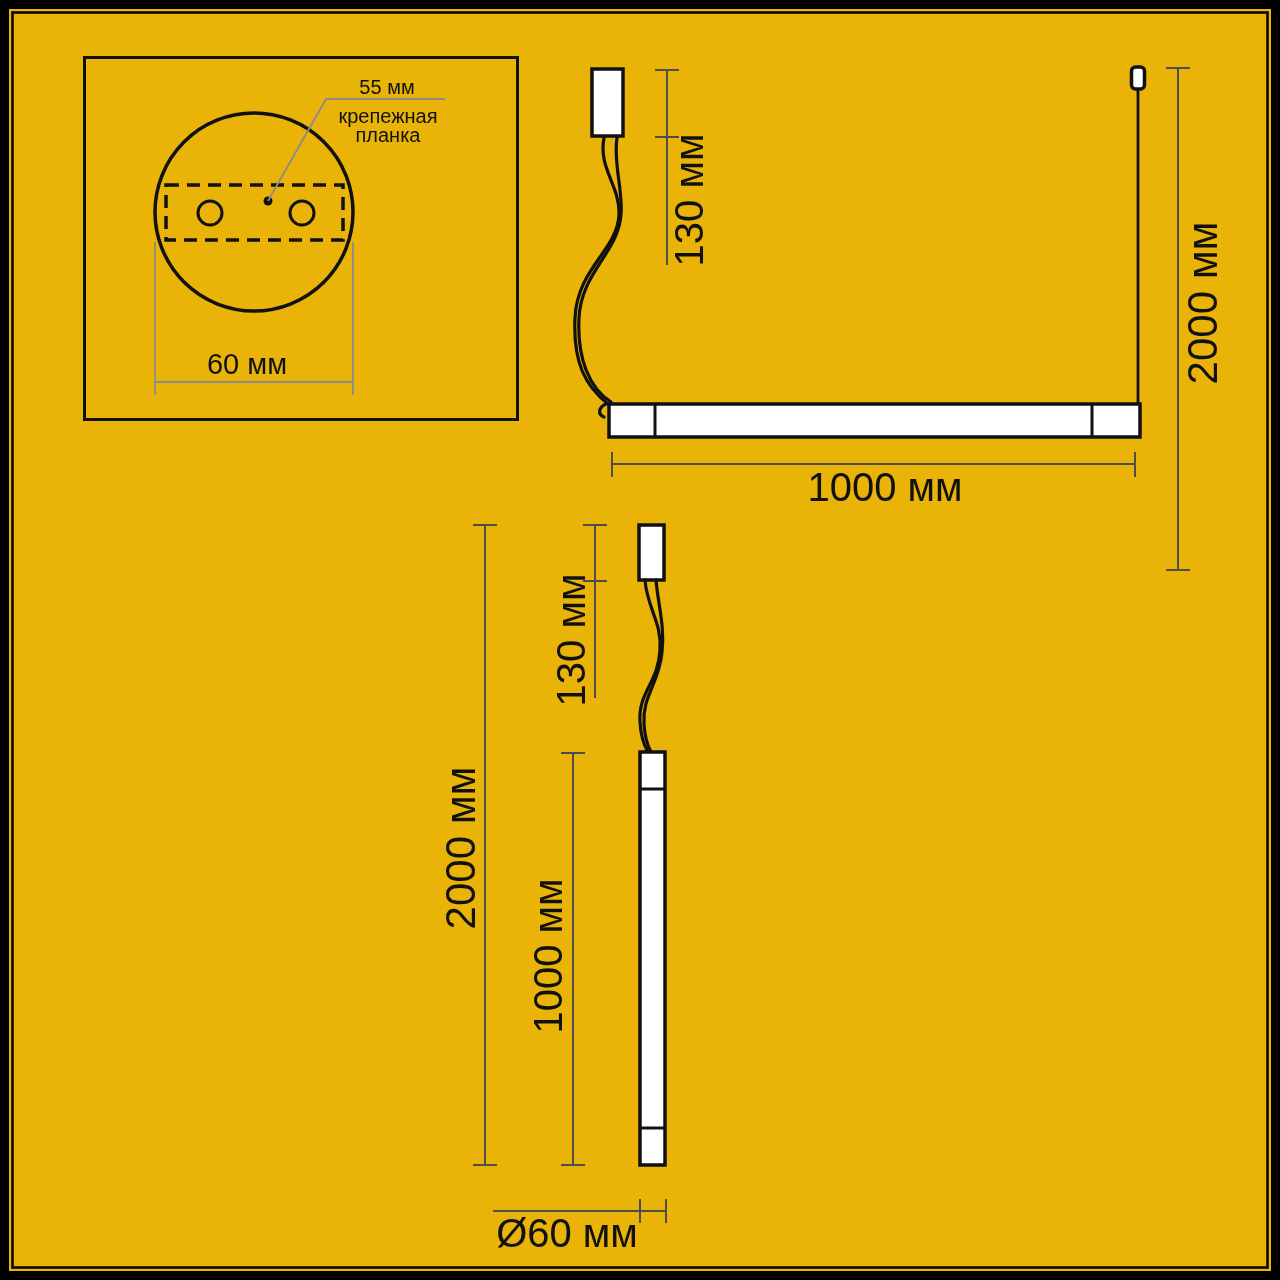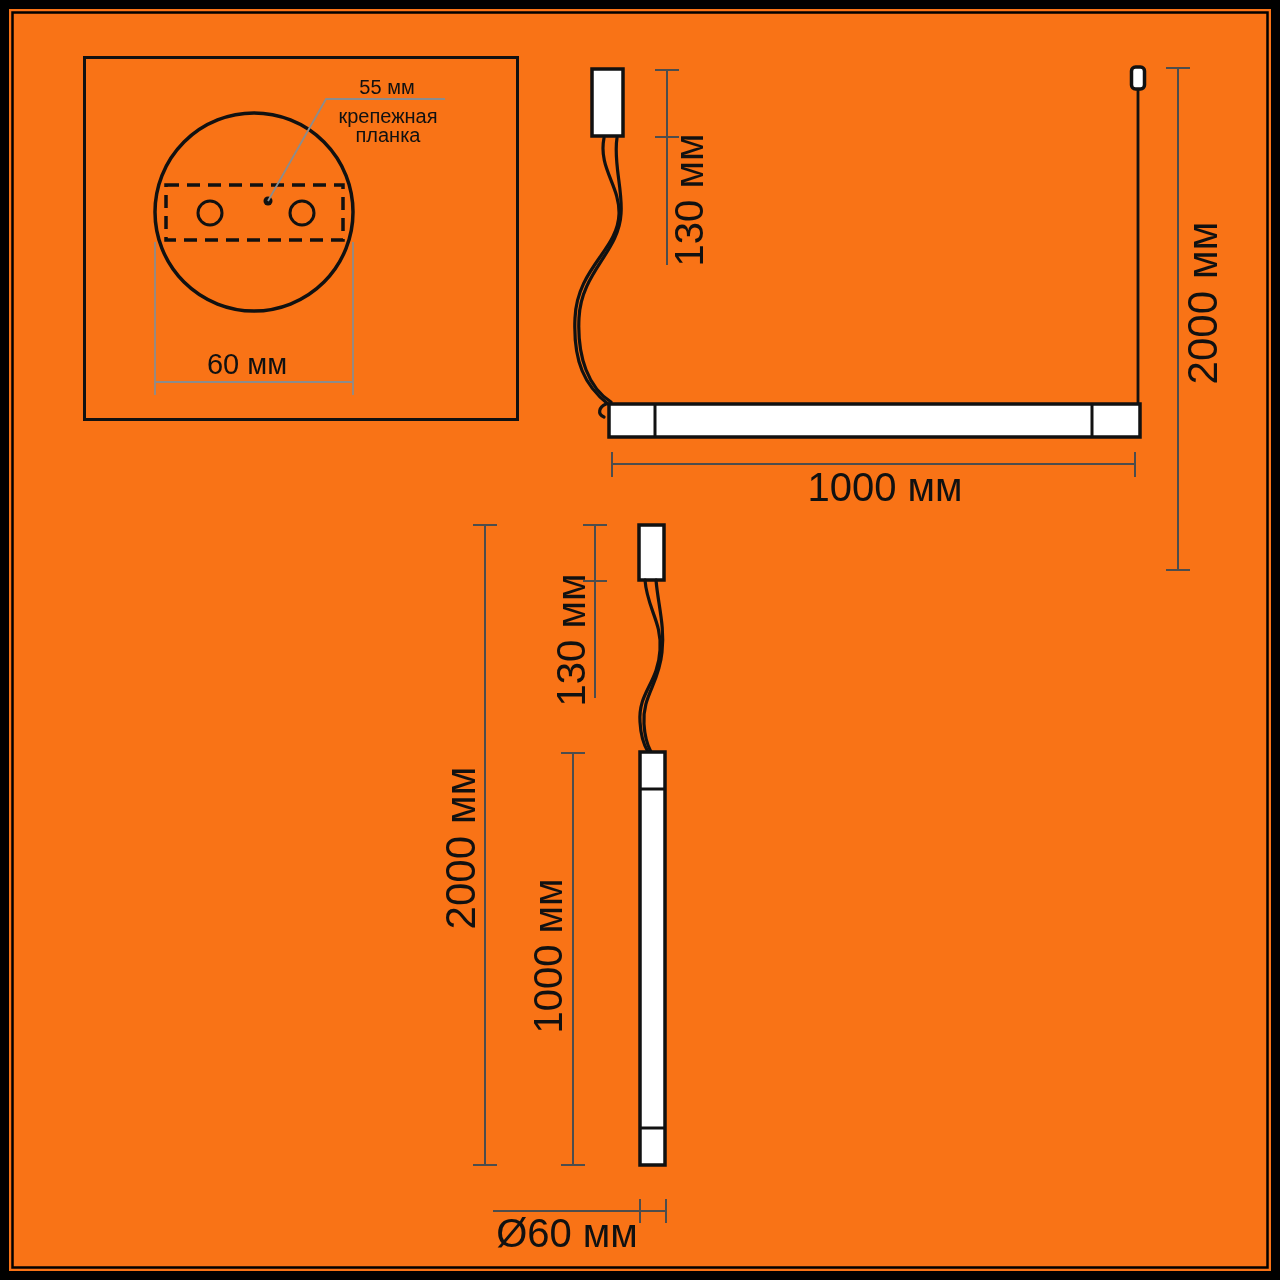--- a/index.html
+++ b/index.html
@@ -4,21 +4,21 @@
 <style>
   html, body {
     margin: 0;
     padding: 0;
     background: #ffffff;
   }
   .stage {
     position: relative;
     width: 1280px;
     height: 1280px;
-    background: #f97316;
+    background: #eab308;
     font-family: "Liberation Sans", sans-serif;
   }
   svg { display: block; }
 
   
   .outline       { fill: none; stroke: #111111; stroke-width: 3.5px; }
   .outline-fill  { fill: #ffffff; stroke: #111111; stroke-width: 3.5px; }
   .divider       { fill: none; stroke: #111111; stroke-width: 3px; }
   .cable         { fill: none; stroke: #111111; stroke-width: 3.2px; stroke-linecap: round; }
   .wire          { fill: none; stroke: #111111; stroke-width: 2.8px; }

